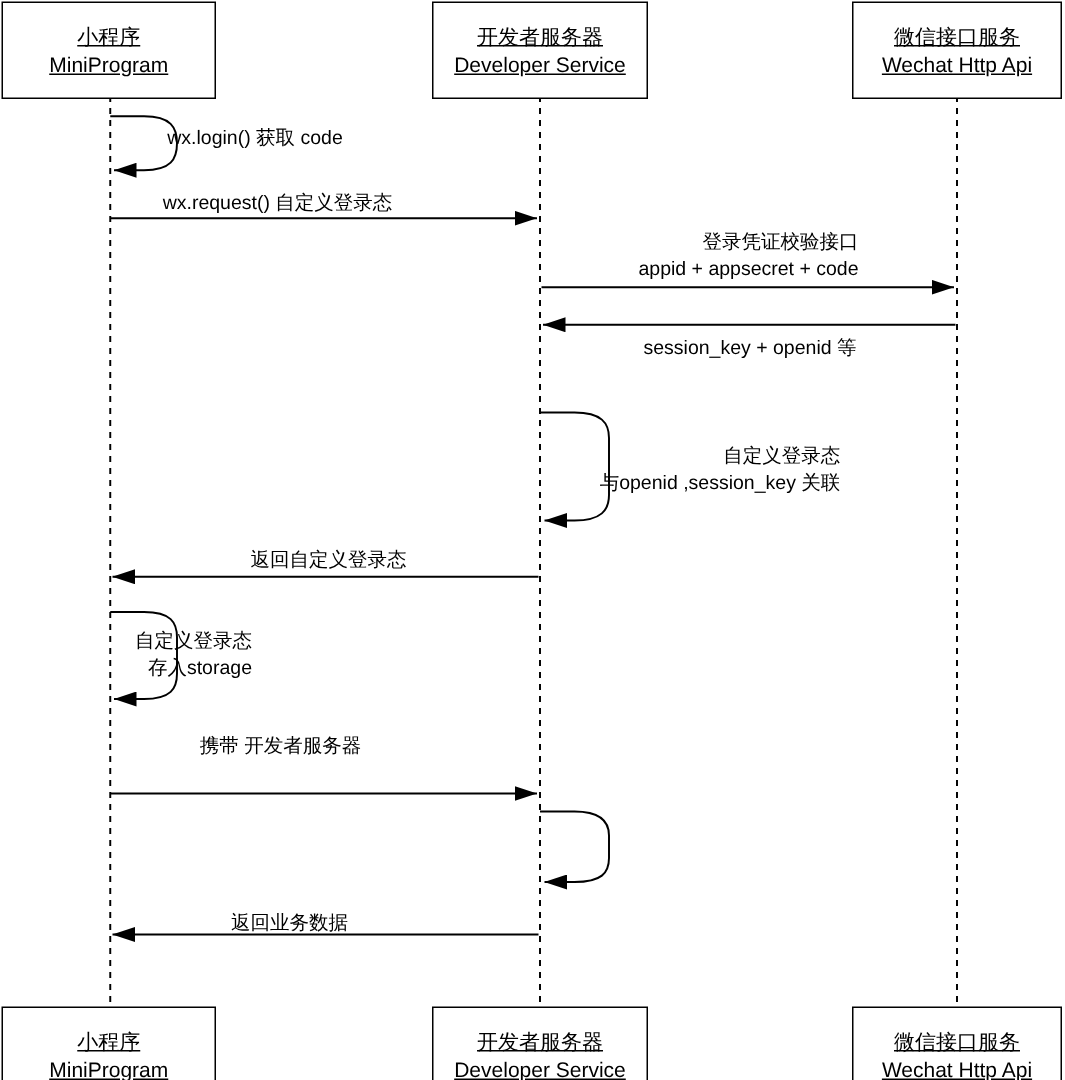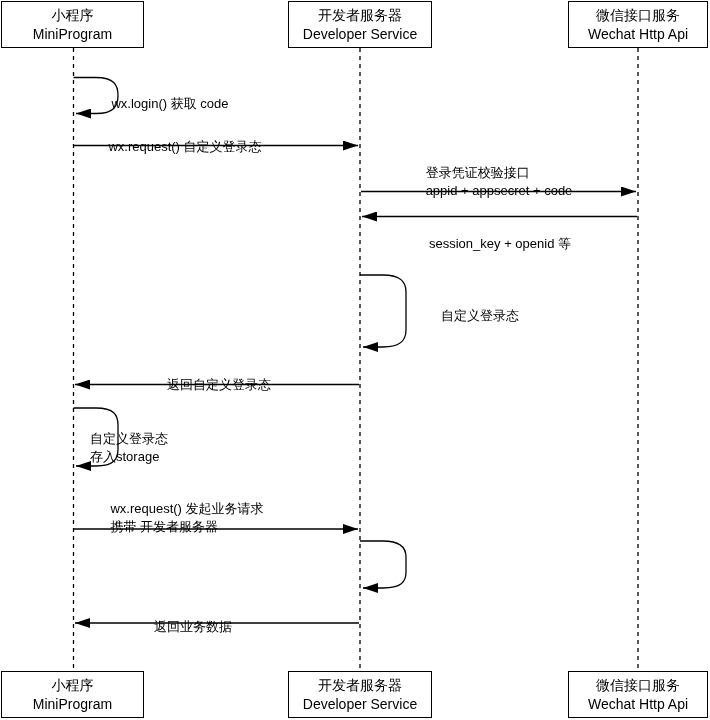--- a/index.html
+++ b/index.html
@@ -6,35 +6,35 @@
   body {
     width: 710px; height: 720px;
     background: #ffffff;
     font-family: "Liberation Sans", "DejaVu Sans", sans-serif;
     color: #000000;
   }
   .diagram { position: relative; width: 710px; height: 720px; overflow: hidden; background: #ffffff; }
   .diagram svg { position: absolute; left: 0; top: 0; }
   .actor {
     position: absolute;
-    height: 47px;
+    height: 65px;
     box-sizing: border-box;
     border: 1.4px solid #000000;
     background: #ffffff;
     display: flex; flex-direction: column;
     align-items: center; justify-content: center;
     font-size: 14px; line-height: 19px;
-    text-align: center; white-space: nowrap;
+    text-align: center; white-space: nowrap; text-decoration: underline;
   }
   .actor span { display: block; }
   .msg {
     position: absolute;
     transform: translateX(-50%);
     font-size: 13px; line-height: 18px;
-    text-align: left; white-space: nowrap; margin-top: 12px;
+    text-align: right; white-space: nowrap;
   }
   .msg span { display: block; }
 </style>
 </head>
 <body>
 
 <div class="diagram">
 
   <svg width="710" height="720" viewBox="0 0 710 720">
     <defs>
@@ -106,33 +106,33 @@
     <span>session_key + openid 等</span>
   </div>
 
   <div class="msg" style="left:499px; top:152px;">
     <span>登录凭证校验接口</span>
     <span>appid + appsecret + code</span>
   </div>
 
   <div class="msg" style="left:480px; top:295px;">
     <span>自定义登录态</span>
+    <span>与openid ,session_key 关联</span>
   </div>
 
   <div class="msg" style="left:219px; top:364px;">
     <span>返回自定义登录态</span>
   </div>
 
   <div class="msg" style="left:129px; top:418px;">
     <span>自定义登录态</span>
     <span>存入storage</span>
   </div>
 
   <div class="msg" style="left:187px; top:488px;">
-    <span>wx.request() 发起业务请求</span>
     <span>携带 开发者服务器</span>
   </div>
 
   <div class="msg" style="left:479px; top:547px;">
   </div>
 
   <div class="msg" style="left:193px; top:606px;">
     <span>返回业务数据</span>
   </div>
 

